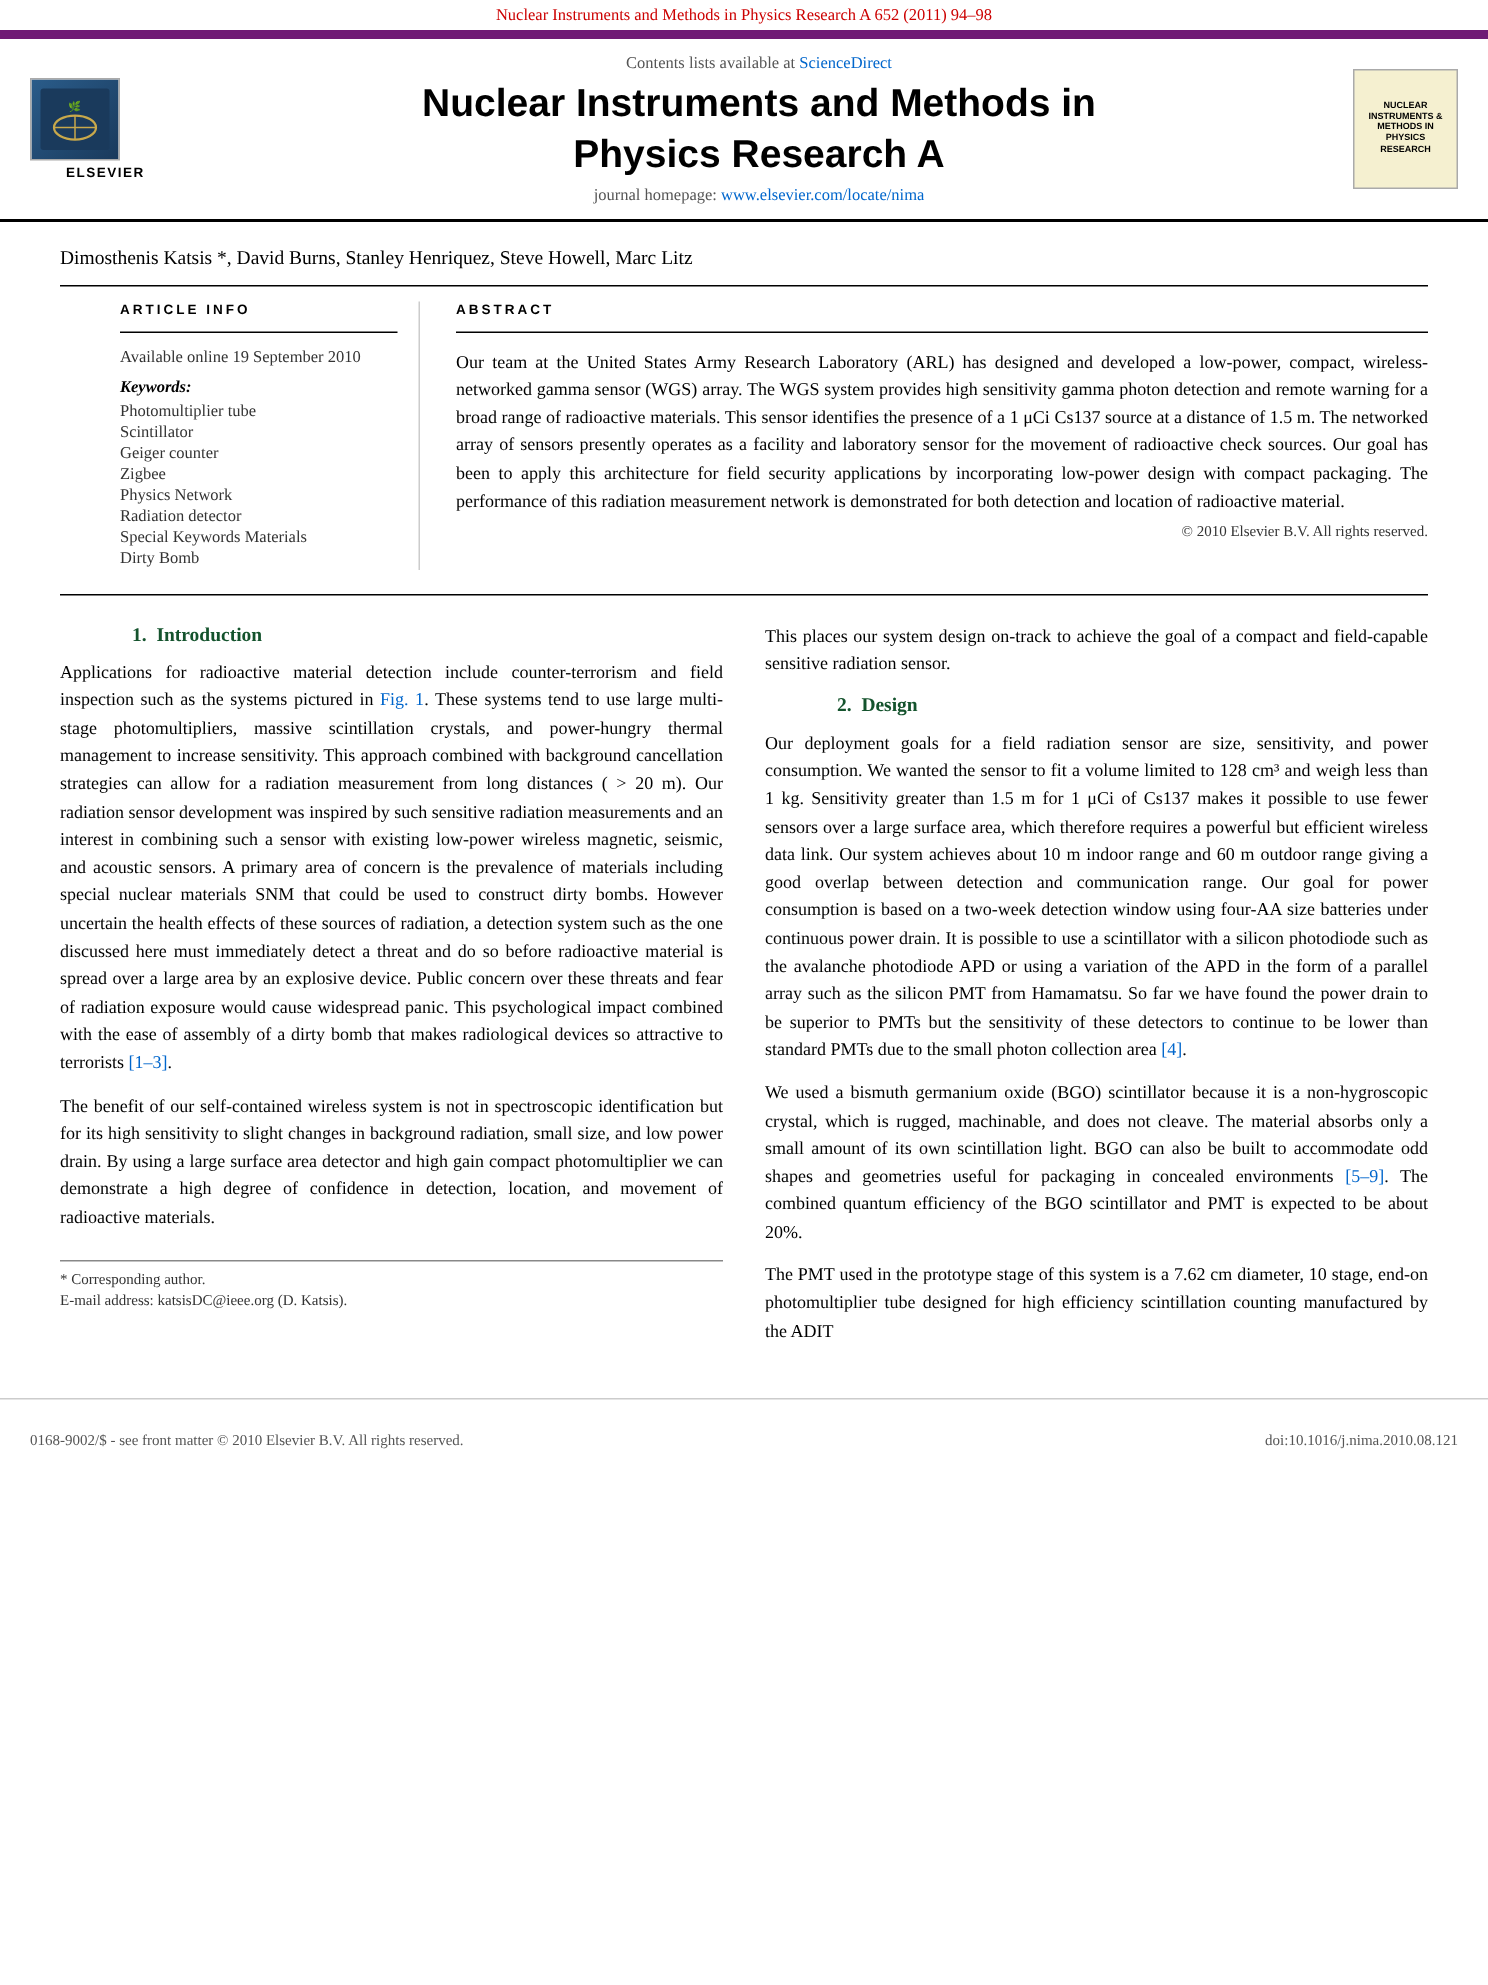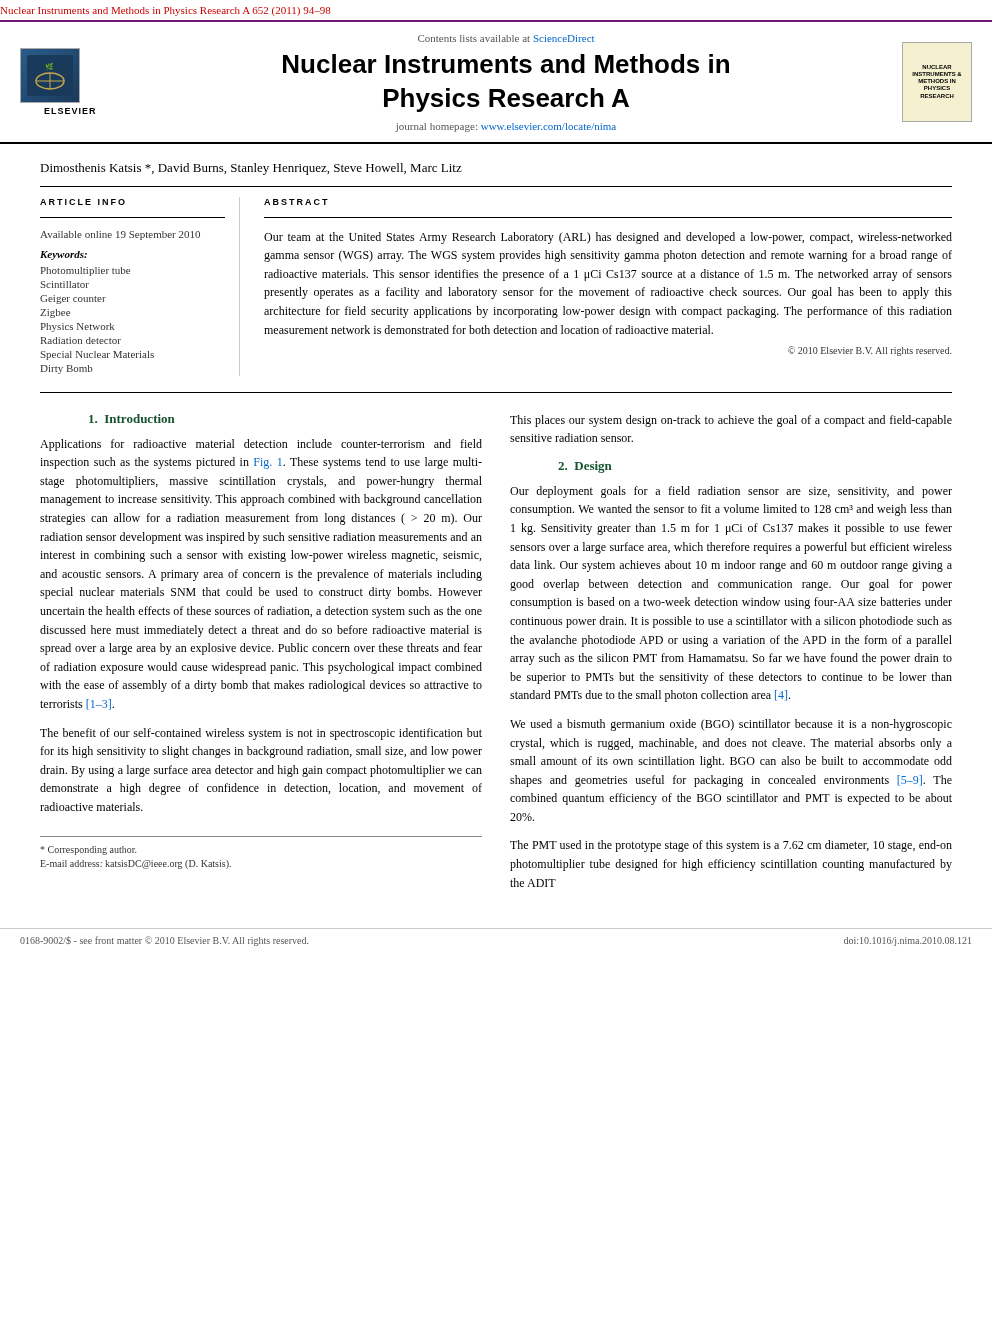--- a/index.html
+++ b/index.html
@@ -11,21 +11,22 @@
     }
     .page {
       width: 992px;
       min-height: 1323px;
       background: #fff;
       margin: 0 auto;
       position: relative;
     }
     .top-bar {
       background: #fff;
-      border-bottom: 2px solid #701a75;
+      border-bottom: 6px solid #701a75;
+      text-align: center;
       padding: 4px 0;
       font-size: 11px;
       color: #c00;
     }
     .journal-header {
       display: flex;
       align-items: center;
       justify-content: space-between;
       padding: 10px 20px;
       border-bottom: 2px solid #000;
@@ -128,20 +129,21 @@
     }
     .divider {
       border: none;
       border-top: 1px solid #000;
       margin: 10px 0;
     }
     .two-col {
       display: flex;
       gap: 24px;
       margin-top: 10px;
+      margin-left: 40px;
     }
     .article-info {
       width: 200px;
       flex-shrink: 0;
       border-right: 1px solid #ccc;
       padding-right: 14px;
     }
     .article-info .section-header {
       font-size: 9px;
       font-family: Arial, sans-serif;
@@ -222,21 +224,21 @@
       border-top: 1px solid #888;
       padding-top: 6px;
     }
     .footnote-text {
       font-size: 10px;
       color: #333;
       line-height: 1.4;
     }
     .bottom-bar {
       border-top: 1px solid #ccc;
-      padding: 6px 20px;
+      padding: 22px 20px;
       display: flex;
       justify-content: space-between;
       font-size: 10px;
       color: #555;
       margin-top: 10px;
     }
   </style>
 </head>
 <body>
 
@@ -295,21 +297,21 @@
         <div class="section-header">ARTICLE INFO</div>
         <hr class="divider">
         <div class="date-line">Available online 19 September 2010</div>
         <div class="keywords-header">Keywords:</div>
         <div class="keyword">Photomultiplier tube</div>
         <div class="keyword">Scintillator</div>
         <div class="keyword">Geiger counter</div>
         <div class="keyword">Zigbee</div>
         <div class="keyword">Physics Network</div>
         <div class="keyword">Radiation detector</div>
-        <div class="keyword">Special Nuclear Materials</div>
+        <div class="keyword">Special Keywords Materials</div>
         <div class="keyword">Dirty Bomb</div>
       </div>
 
       <div class="abstract-section">
         <div class="section-header">ABSTRACT</div>
         <hr class="divider">
         <p class="abstract-text">Our team at the United States Army Research Laboratory (ARL) has designed and developed a low-power, compact, wireless-networked gamma sensor (WGS) array. The WGS system provides high sensitivity gamma photon detection and remote warning for a broad range of radioactive materials. This sensor identifies the presence of a 1 μCi Cs137 source at a distance of 1.5 m. The networked array of sensors presently operates as a facility and laboratory sensor for the movement of radioactive check sources. Our goal has been to apply this architecture for field security applications by incorporating low-power design with compact packaging. The performance of this radiation measurement network is demonstrated for both detection and location of radioactive material.</p>
         <div class="copyright-line">© 2010 Elsevier B.V. All rights reserved.</div>
       </div>
     </div>

